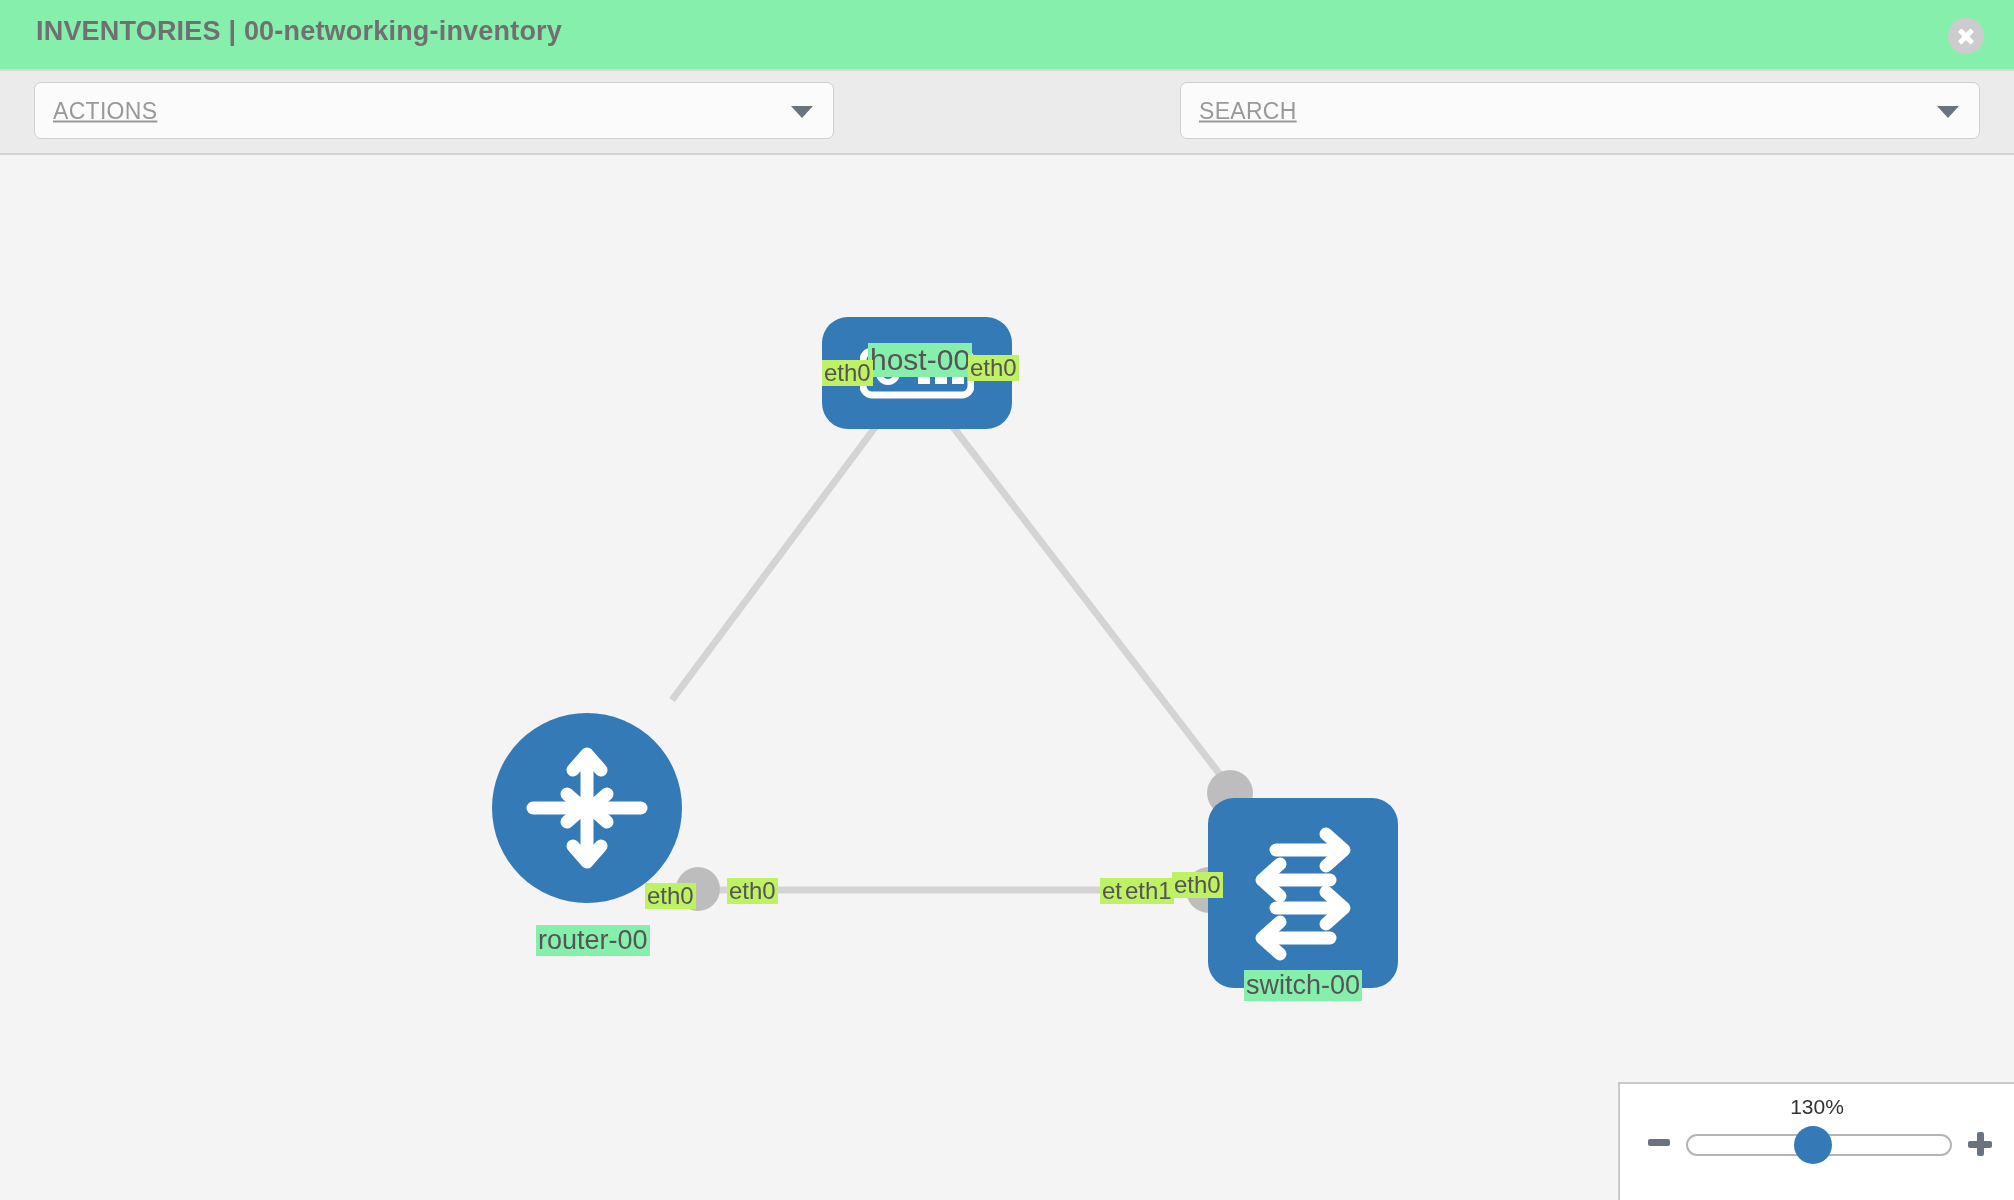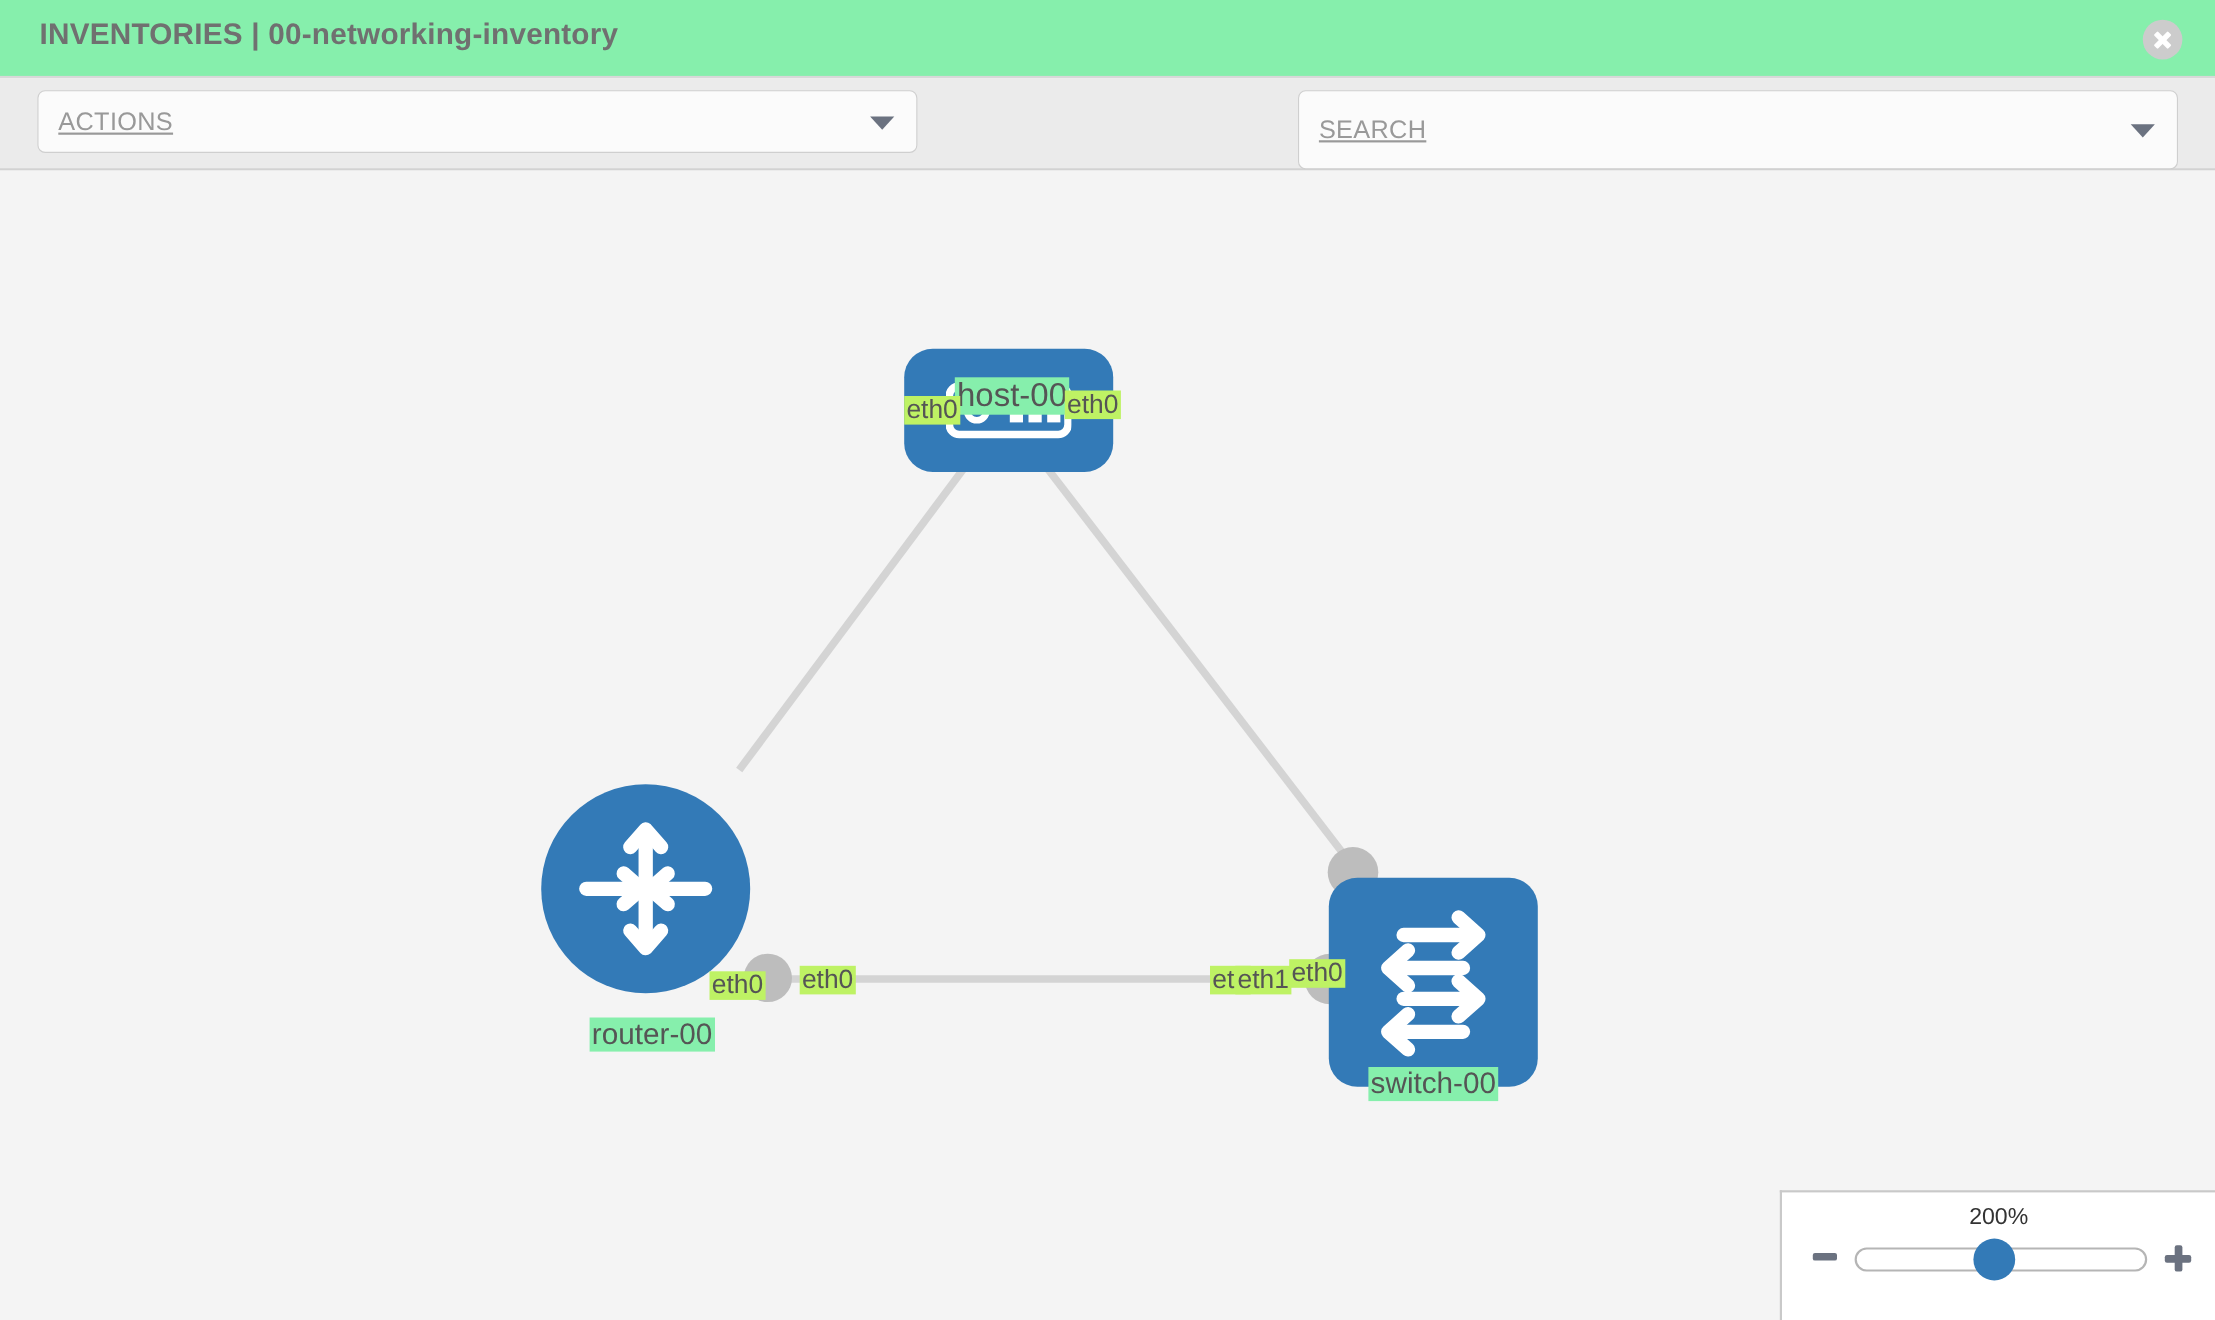--- a/index.html
+++ b/index.html
@@ -82,21 +82,21 @@
   .actions-select {
     left: 34px;
     top: 11px;
     width: 800px;
     height: 57px;
   }
   .search-select {
     left: 1180px;
     top: 11px;
     width: 800px;
-    height: 72px;
+    height: 57px;
   }
   .select-label {
     position: absolute;
     left: 18px;
     top: 50%;
     transform: translateY(-50%);
     font-size: 23px;
     color: #999999;
     letter-spacing: 0.3px;
     white-space: nowrap;
@@ -363,18 +363,18 @@
   <div class="edge-label" style="left:1172px; top:717px;">eth0</div>
 
   <div class="edge-label" style="left:727px; top:723px;">eth0</div>
 
   <div class="edge-label" style="left:1100px; top:723px;">eth</div>
   <div class="edge-label" style="left:1123px; top:723px;">eth1</div>
 
 </div>
 
 <div class="zoom-panel">
-  <div class="zoom-value">200%</div>
+  <div class="zoom-value">130%</div>
   <div class="zoom-minus"></div>
   <div class="zoom-track"></div>
   <div class="zoom-thumb"></div>
   <div class="zoom-plus"></div>
 </div>
 
 </body></html>

